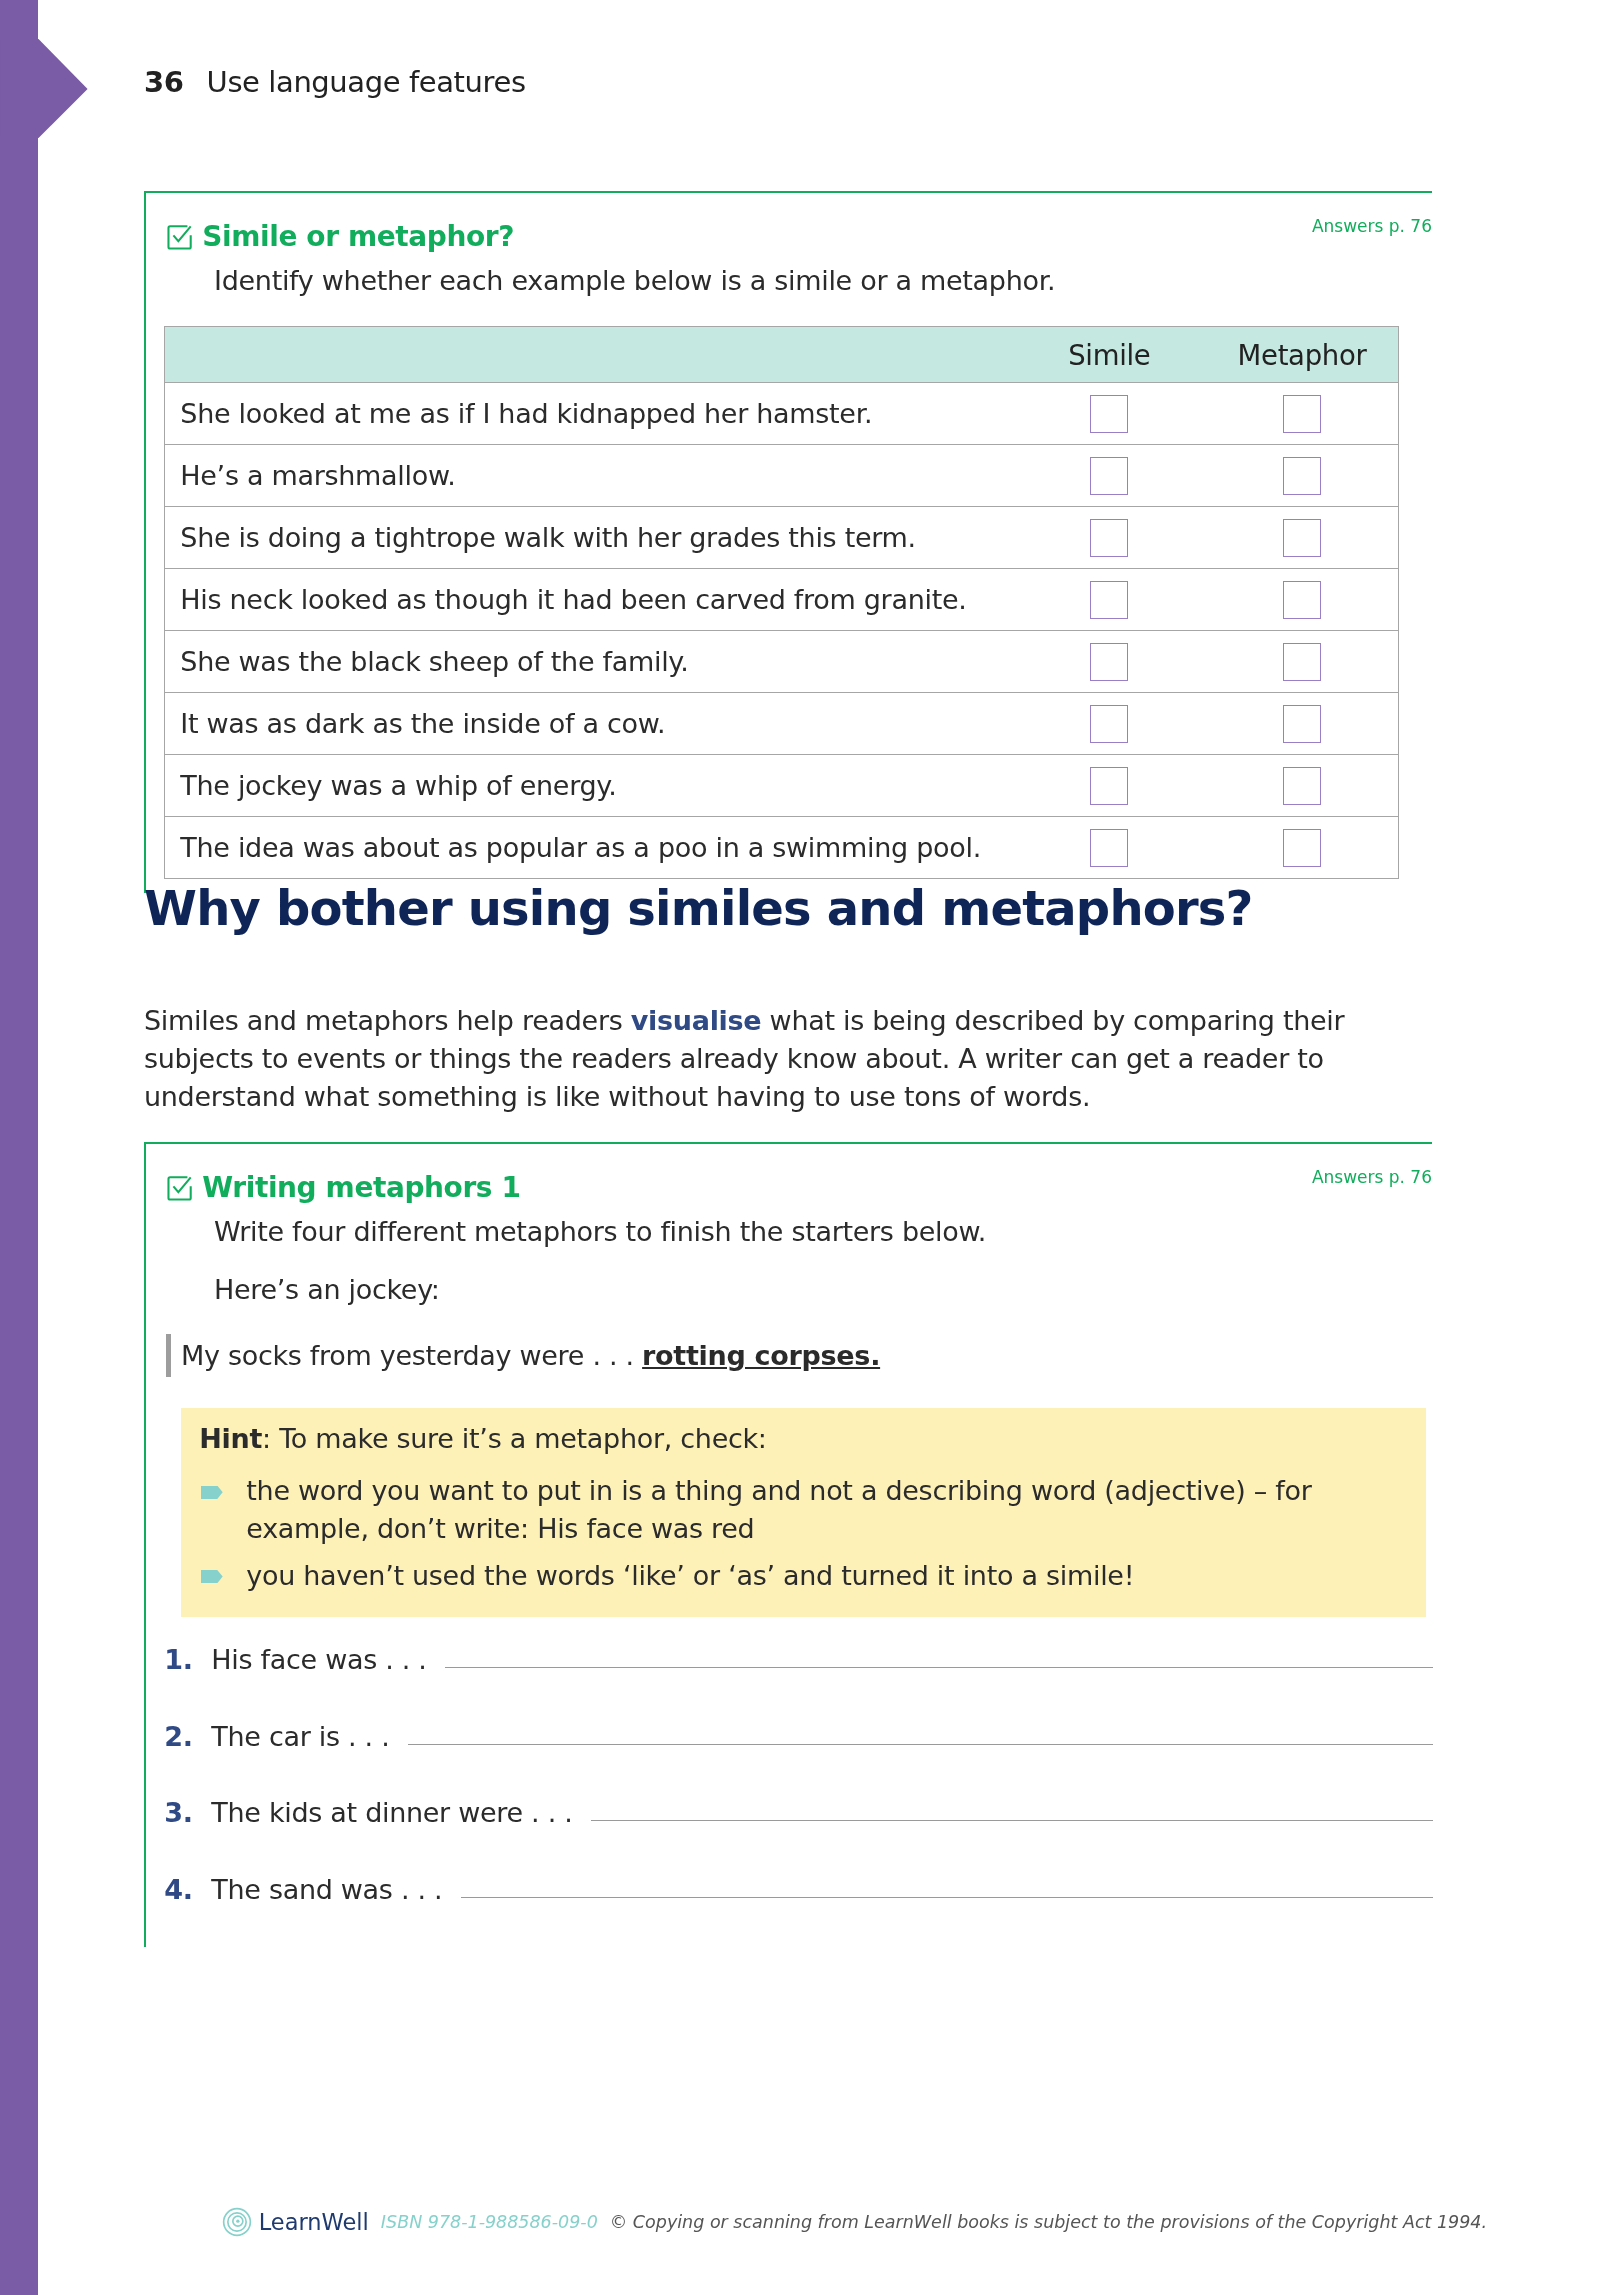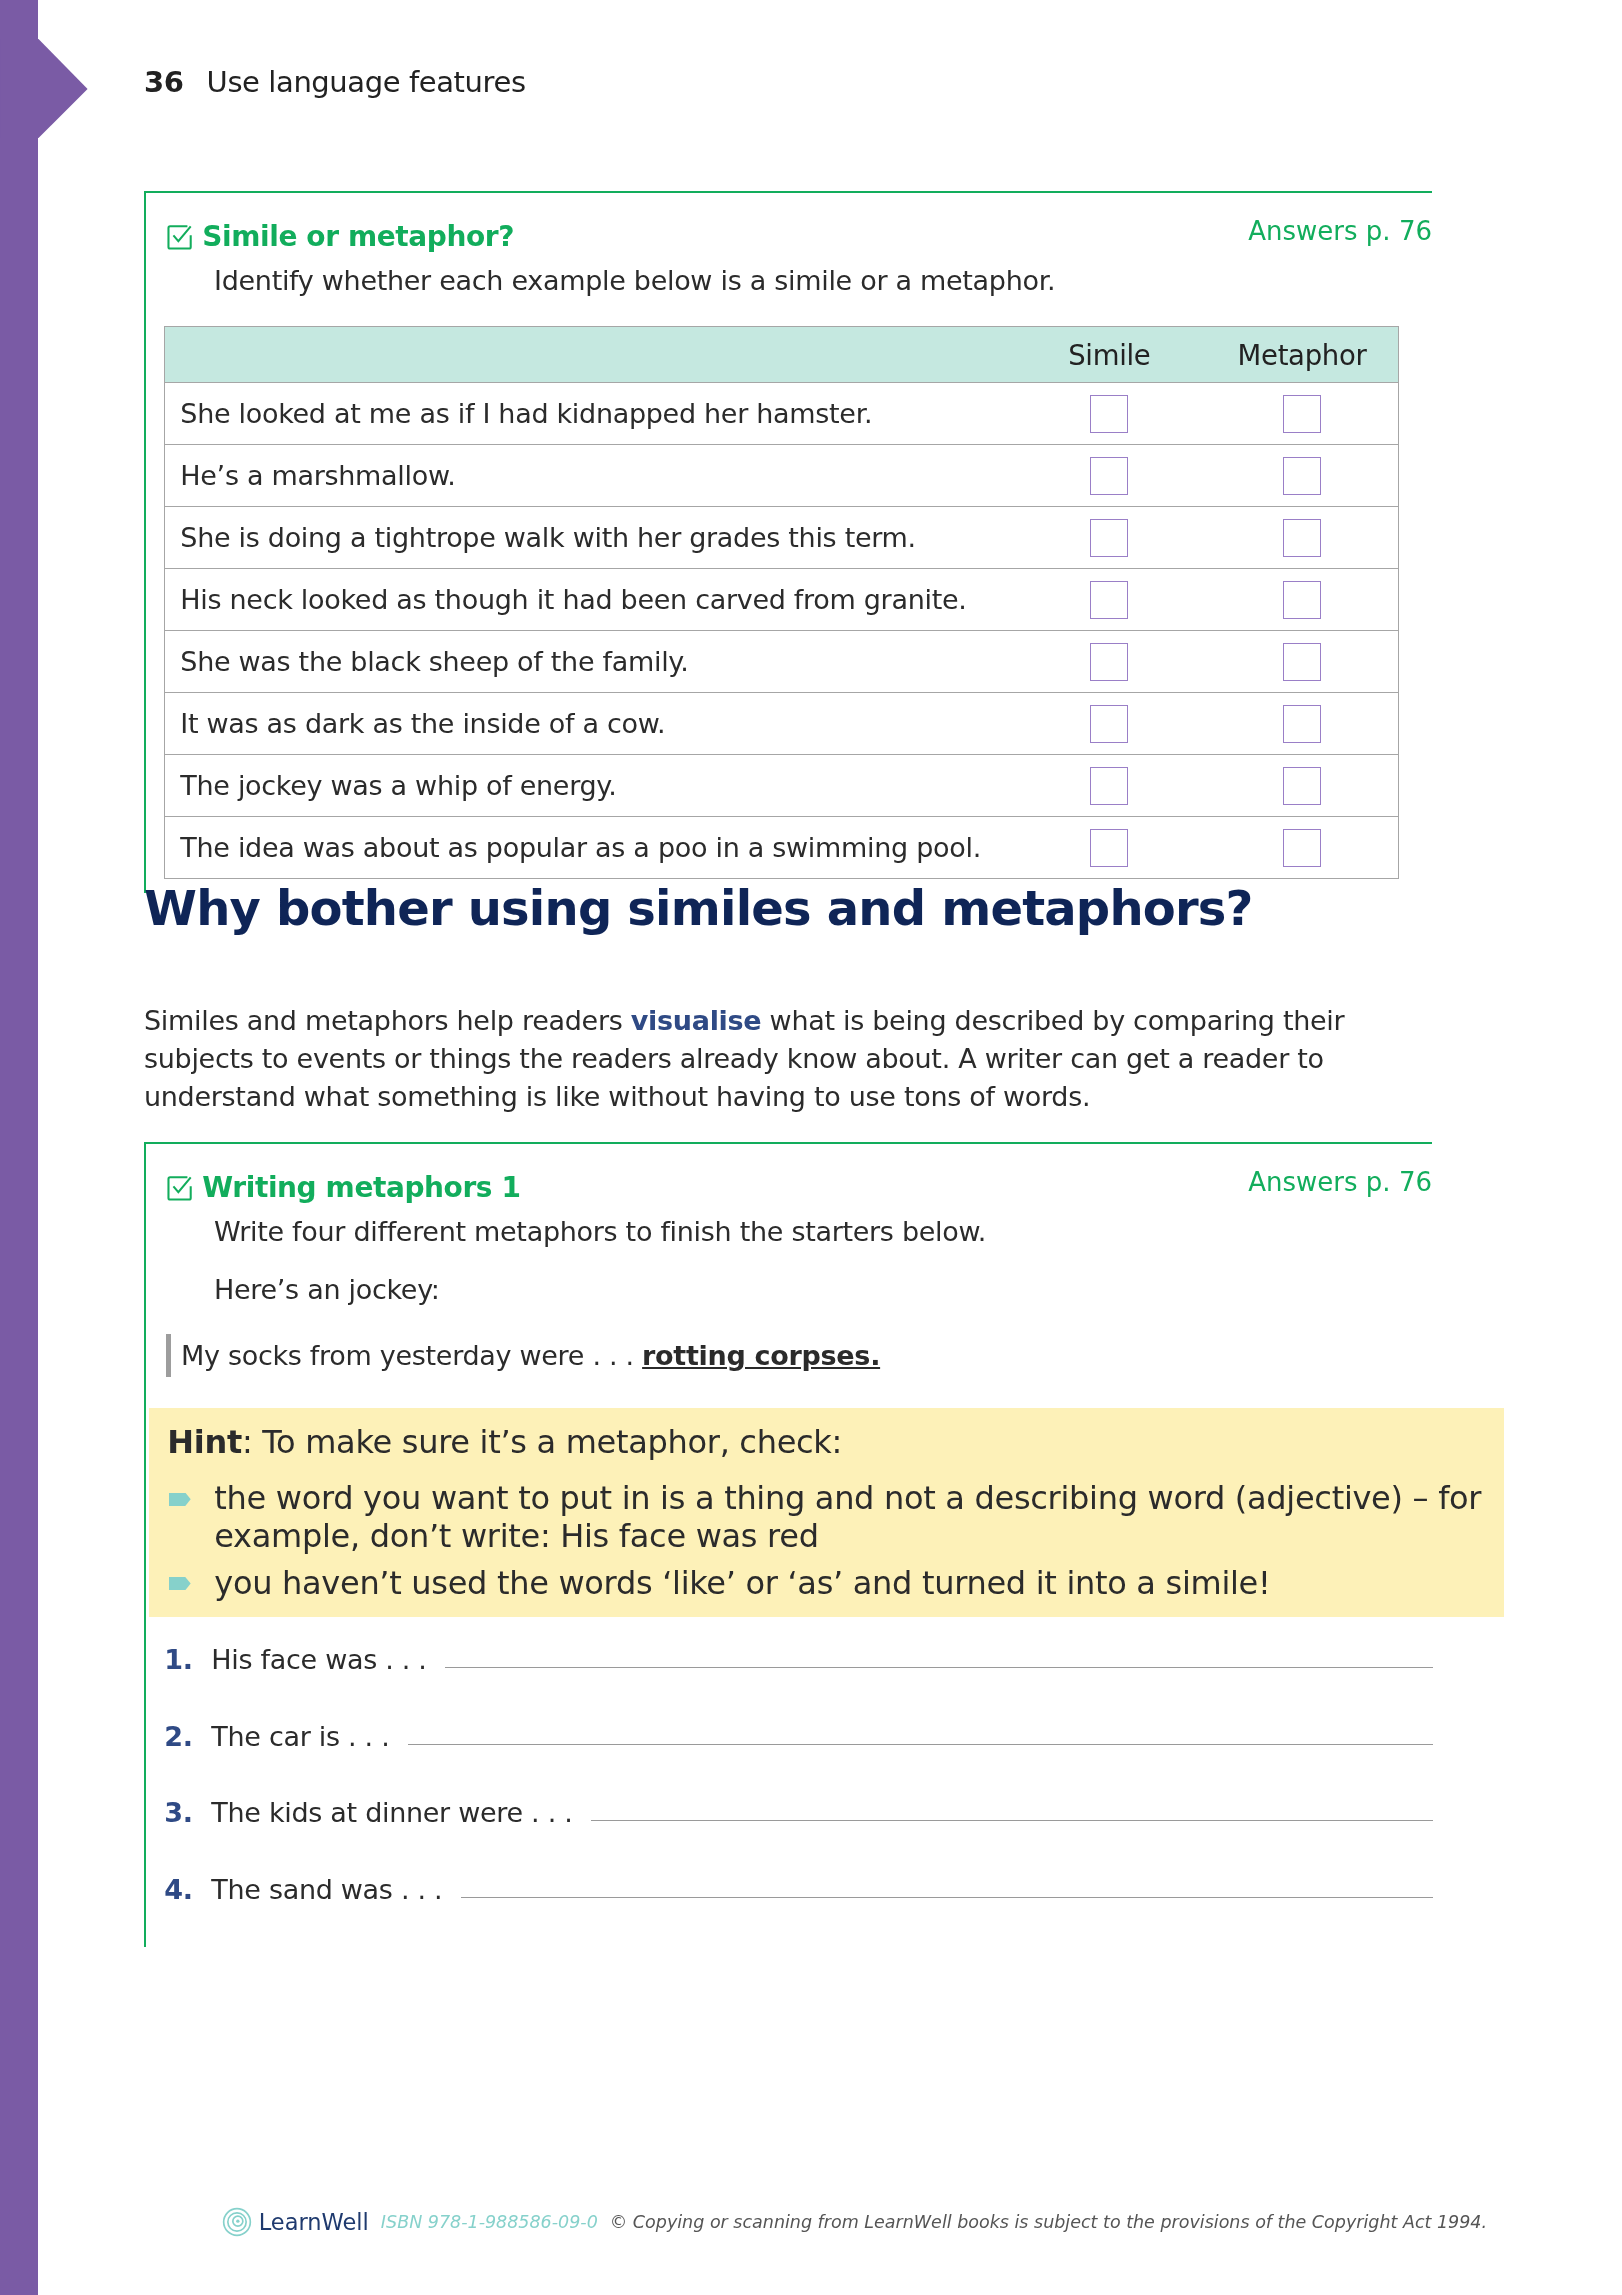--- a/index.html
+++ b/index.html
@@ -31,21 +31,21 @@
   .ex1 { top: 191px; height: 702px; }
   .ex2 { top: 1142px; height: 805px; }
   .ex-title {
     position: absolute; left: 20px; top: 27px;
     font-size: 28px; font-weight: bold; color: #12ad5c;
     display: flex; align-items: center; letter-spacing: -0.4px;
   }
   .ex-title svg { width: 28px; height: 28px; margin-right: 8.3px; }
   .answers {
     position: absolute; right: 0; top: 23px;
-    font-size: 26px; color: #12ad5c;
+    font-size: 17px; color: #12ad5c;
   }
   .instr {
     position: absolute; left: 20px;
     font-size: 27px; color: #2b2b2b; letter-spacing: -0.3px; margin-left: 48px;
   }
 
   table.sm {
     position: absolute; left: 18.3px; top: 133px;
     width: 1235px; border-collapse: collapse;
     font-size: 27px; letter-spacing: -0.3px;
@@ -76,23 +76,23 @@
   .section-body b { color: #2f4a85; }
 
   .example {
     position: absolute; left: 20px; top: 190px;
     border-left: 5px solid #9d9d9d; padding-left: 10px;
     font-size: 27px; line-height: 43px; letter-spacing: -0.3px;
   }
   .example b { color: #2b2b2b; text-decoration: underline; }
 
   .hint {
-    position: absolute; left: 3px; top: 264px; width: 1355px; height: 209px;
+    position: absolute; left: 35px; top: 264px; width: 1245px; height: 209px;
     background: #fdf1b8; padding: 15px 18.3px;
-    font-size: 32px; letter-spacing: -0.3px; color: #2b2b2b;
+    font-size: 27px; letter-spacing: -0.3px; color: #2b2b2b;
   }
   .hint-head b { color: #2b2b2b; }
   .hint ul { list-style: none; margin-top: 18.3px; }
   .hint li { position: relative; padding-left: 47px; line-height: 38px; margin-bottom: 8.3px; }
   .bullet {
     position: absolute; left: 1.7px; top: 13.3px; width: 21.7px; height: 13.3px;
     background: #86d1cb;
     clip-path: polygon(0 0, 75% 0, 100% 50%, 75% 100%, 0 100%);
   }
 

